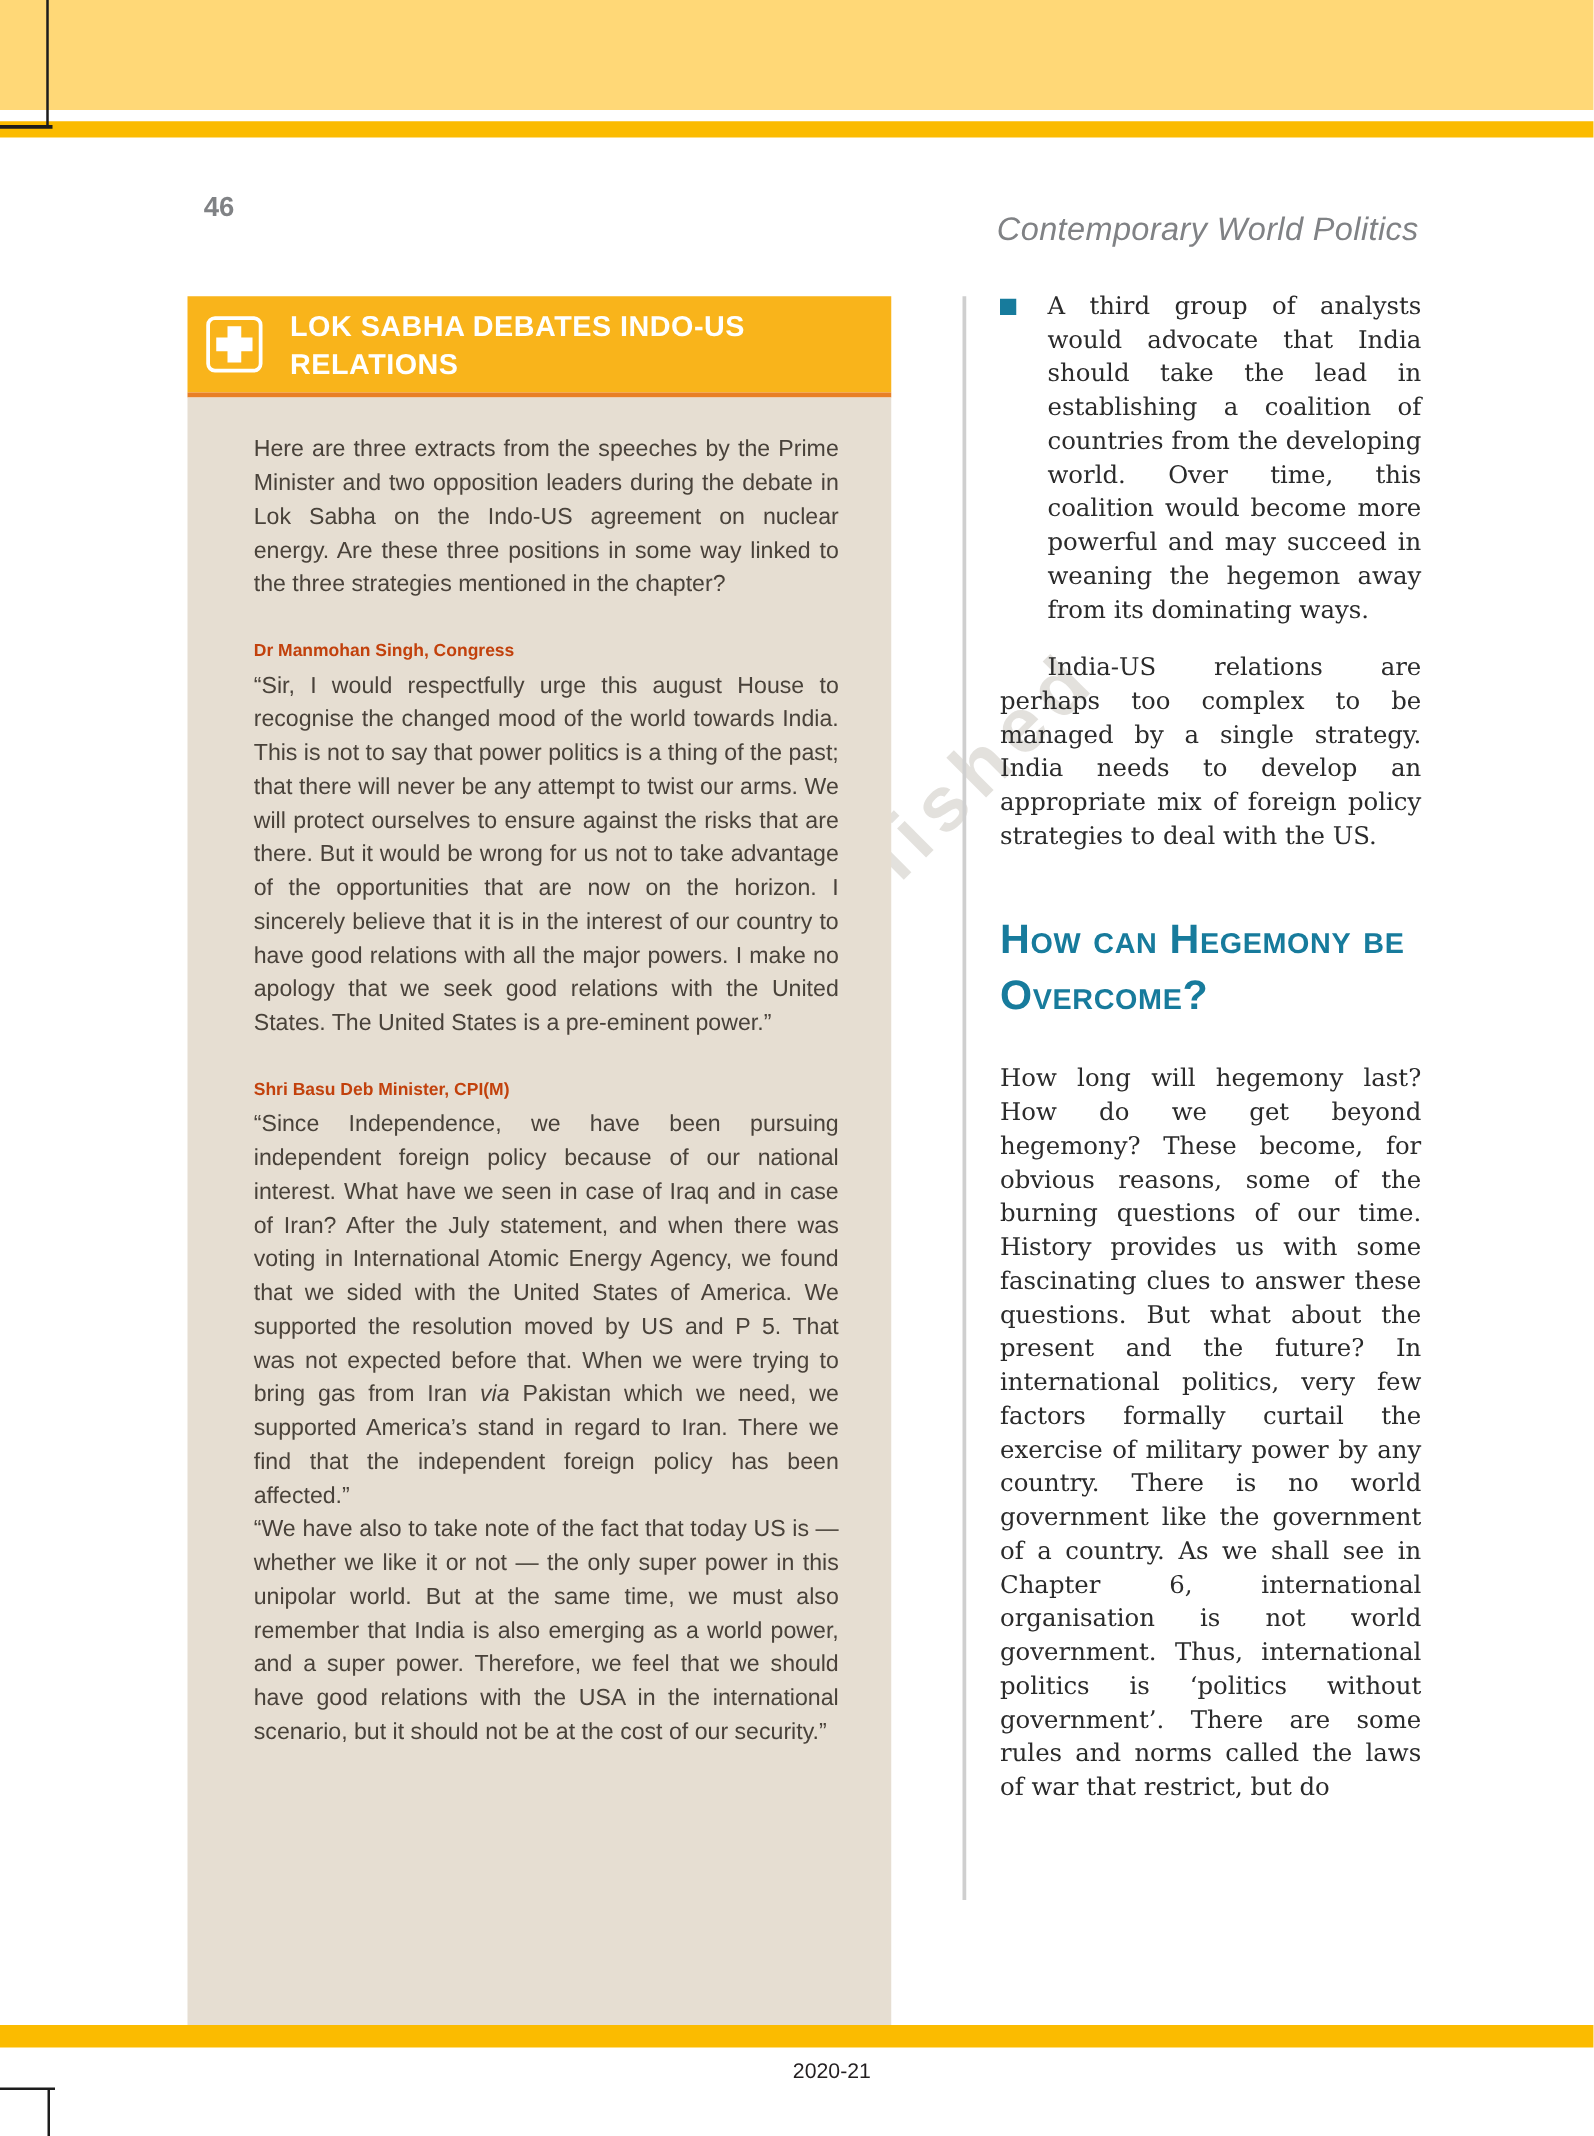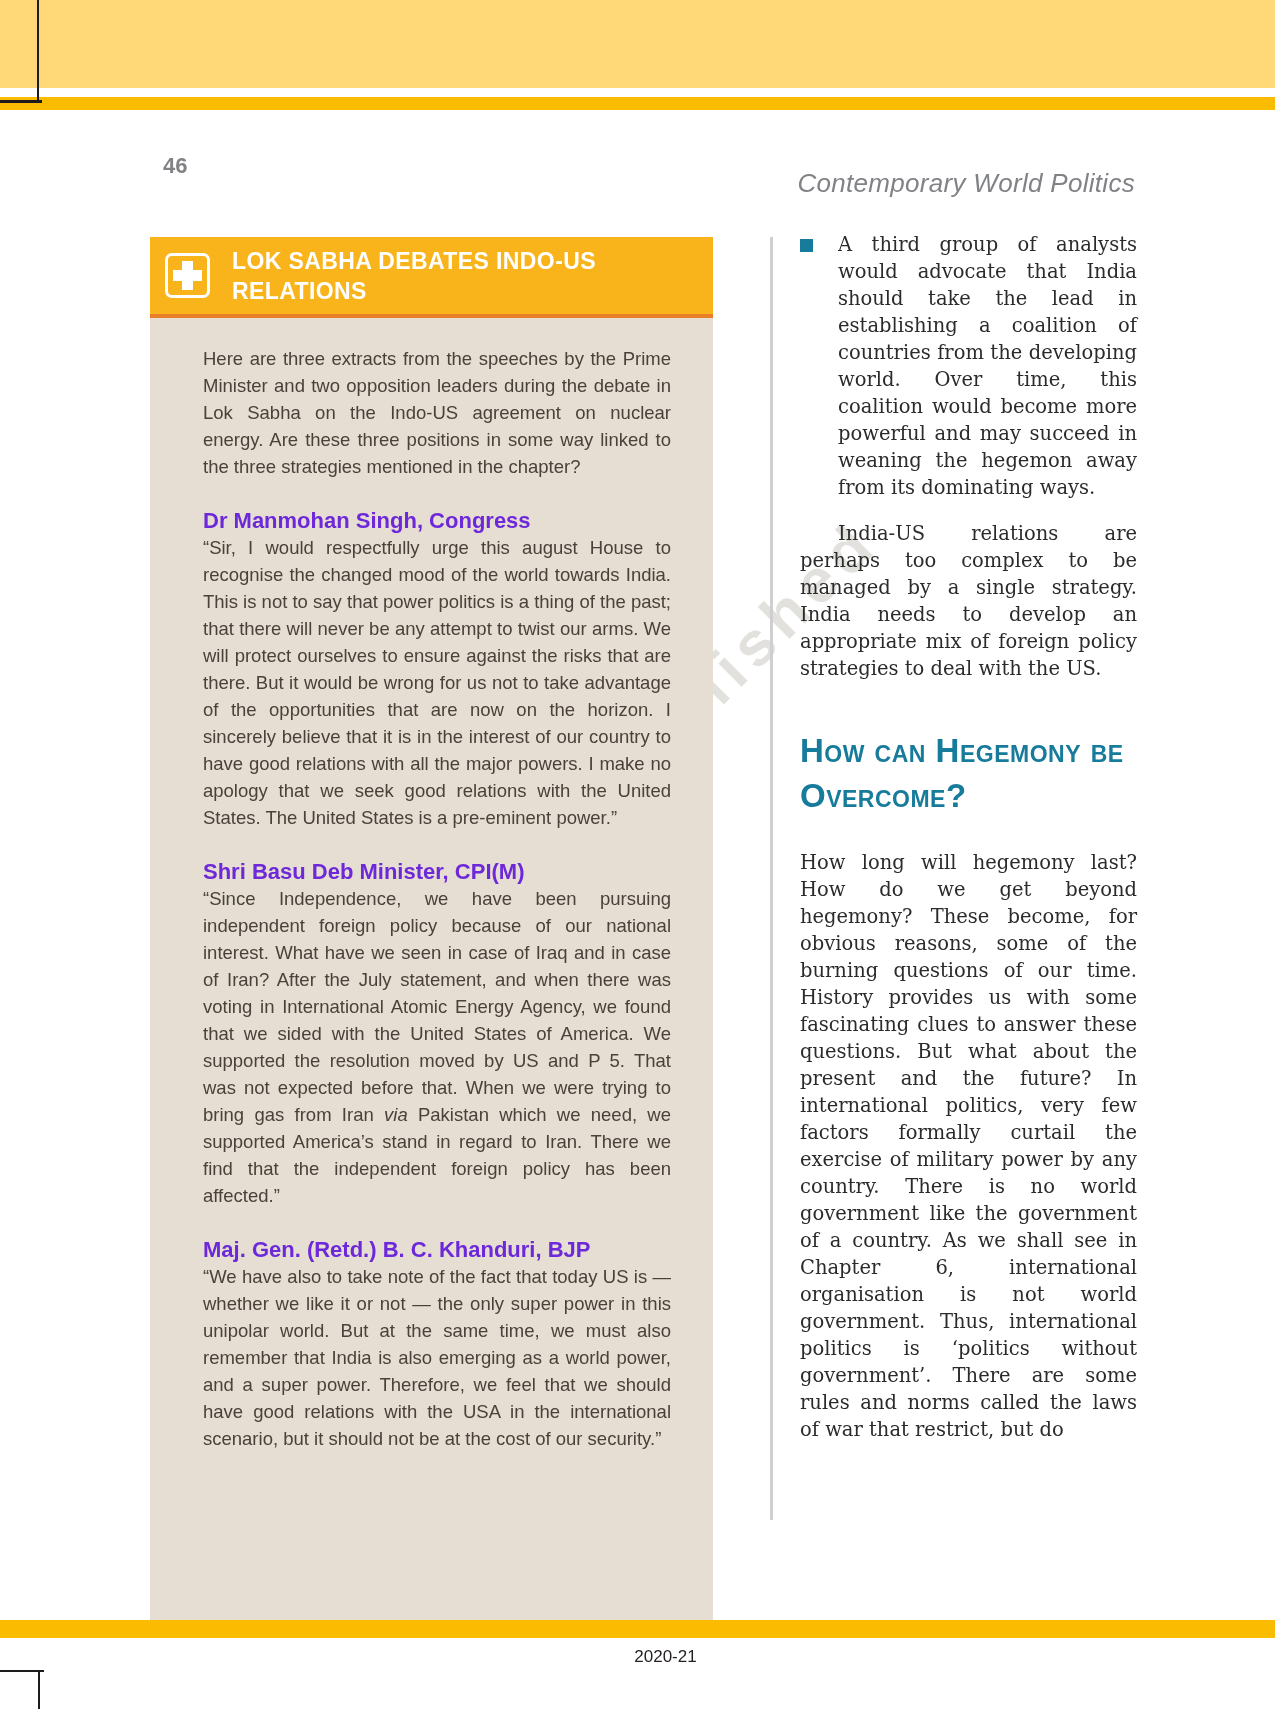--- a/index.html
+++ b/index.html
@@ -45,21 +45,21 @@
     margin:0 0 0 22px;width:440px;color:#ffffff;font-size:23px;line-height:30px;
     font-weight:bold;letter-spacing:0.4px;
   }
   .box-rule{height:4px;background:var(--rule_orange);}
   .box-body{
     height:1304px;background:var(--box_bg);box-sizing:border-box;
     padding:18px 42px 40px 53px;color:var(--box_text);
     font-size:18.5px;line-height:27px;
   }
   .box-body p{margin:0;text-align:justify;}
-  .box-body h3{margin:27px 0 0 0;font-size:22px;line-height:27px;color:#6d28d9;text-align:left;}
+  .box-body h3{margin:27px 0 0 0;font-size:14px;line-height:27px;color:#c2410c;text-align:left;}
   .box-intro{margin-top:9px !important;}
   .box-body em{font-style:italic;}
   
   .col-divider{position:absolute;left:770px;top:237px;width:3px;height:1283px;background:var(--divider_gray);}
   
   .right-col{
     position:absolute;left:800px;top:212px;width:337px;
     font-family:"DejaVu Serif","Liberation Serif",serif;
     color:var(--body_text);font-size:19.5px;line-height:27px;
   }
@@ -113,21 +113,20 @@
     <div class="box-rule"></div>
     <div class="box-body">
       <p class="box-intro">Here are three extracts from the speeches by the Prime Minister and two opposition leaders during the debate in Lok Sabha on the Indo-US agreement on nuclear energy. Are these three positions in some way linked to the three strategies mentioned in the chapter?</p>
 
       <h3>Dr Manmohan Singh, Congress</h3>
       <p>“Sir, I would respectfully urge this august House to recognise the changed mood of the world towards India. This is not to say that power politics is a thing of the past; that there will never be any attempt to twist our arms. We will protect ourselves to ensure against the risks that are there. But it would be wrong for us not to take advantage of the opportunities that are now on the horizon. I sincerely believe that it is in the interest of our country to have good relations with all the major powers. I make no apology that we seek good relations with the United States. The United States is a pre-eminent power.”</p>
 
       <h3>Shri Basu Deb Minister, CPI(M)</h3>
       <p><span>“Since Independence, we have been pursuing independent foreign policy because of our national interest.  What have we seen in case of Iraq and in case of Iran?  After the July statement, and when there was voting in International Atomic Energy Agency, we found that we sided with the United States of America. We supported the resolution moved by US and P 5. That was not expected before that.  When we were trying to bring gas from Iran </span><em>via</em><span> Pakistan which we need, we supported America’s stand in regard to Iran. There we find that the independent foreign policy has been affected.”</span></p>
 
-      <h3>Maj. Gen. (Retd.) B. C. Khanduri,  BJP</h3>
       <p>“We have also to take note of the fact that today US is — whether we like it or not — the only super power in this unipolar world. But at the same time, we must also remember that India is also emerging as a world power, and a super power. Therefore, we feel that we should have good relations with the USA in the international scenario, but it should not be at the cost of our security.”</p>
     </div>
   </section>
 
   <div class="col-divider"></div>
 
   <section class="right-col">
     <div class="bullet-item">
       <span class="bullet"></span>
       <p>A third group of analysts would advocate that India should take the lead in establishing a coalition of countries from the developing world. Over time, this coalition would become more powerful and may succeed in weaning the hegemon away from its dominating ways.</p>

